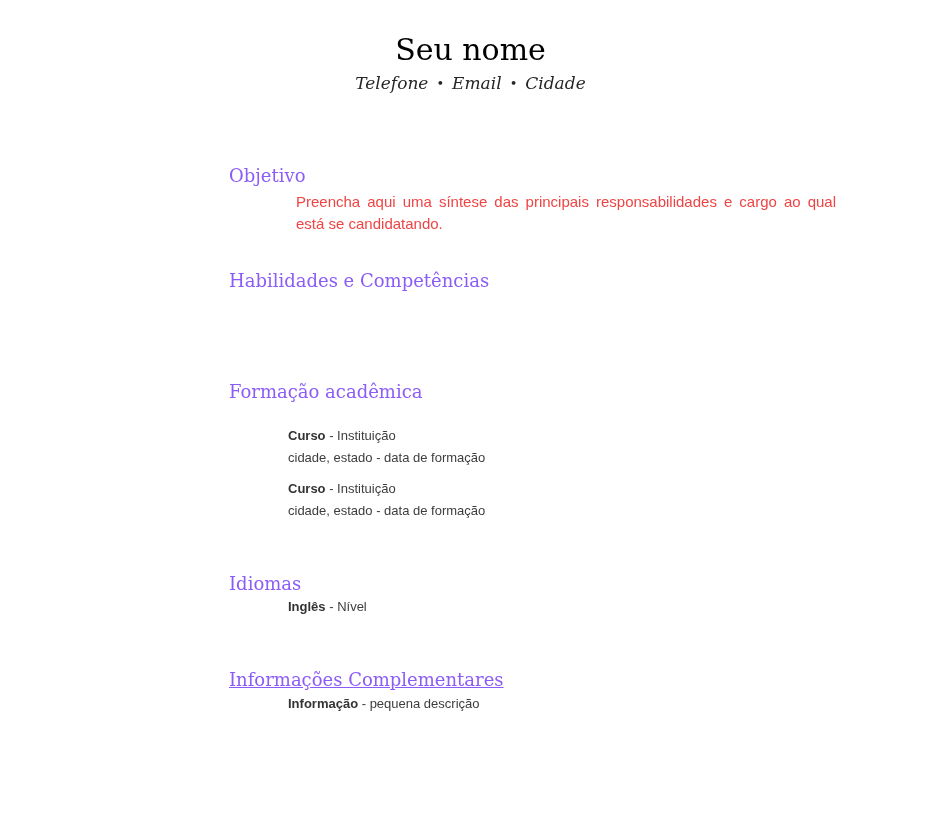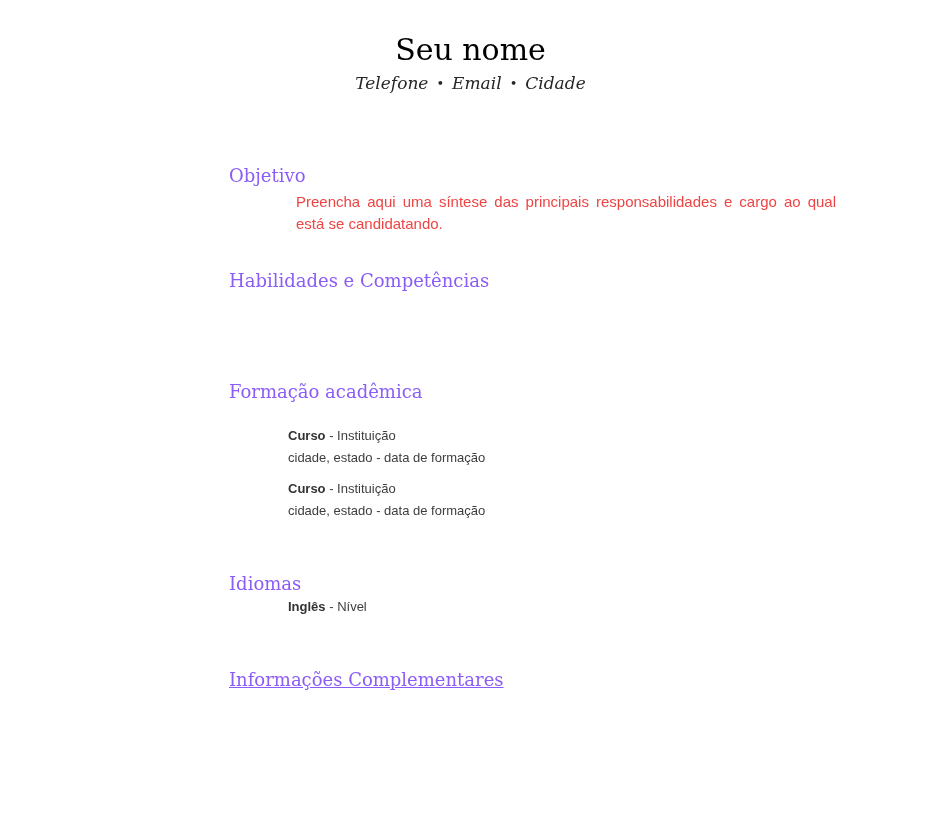--- a/index.html
+++ b/index.html
@@ -124,14 +124,17 @@
   </div>
 
   <h2 class="sec-heading h-idiomas">Idiomas</h2>
 
   <div class="entry e-idiomas">
     <div><span class="b">Inglês</span><span> - Nível</span></div>
   </div>
 
   <h2 class="sec-heading h-informacoes">Informações Complementares</h2>
 
+  <div class="entry e-informacoes">
+    <span class="b">Informação</span><span> - pequena descrição</span>
+  </div>
 
 </div>
 
 </body></html>

